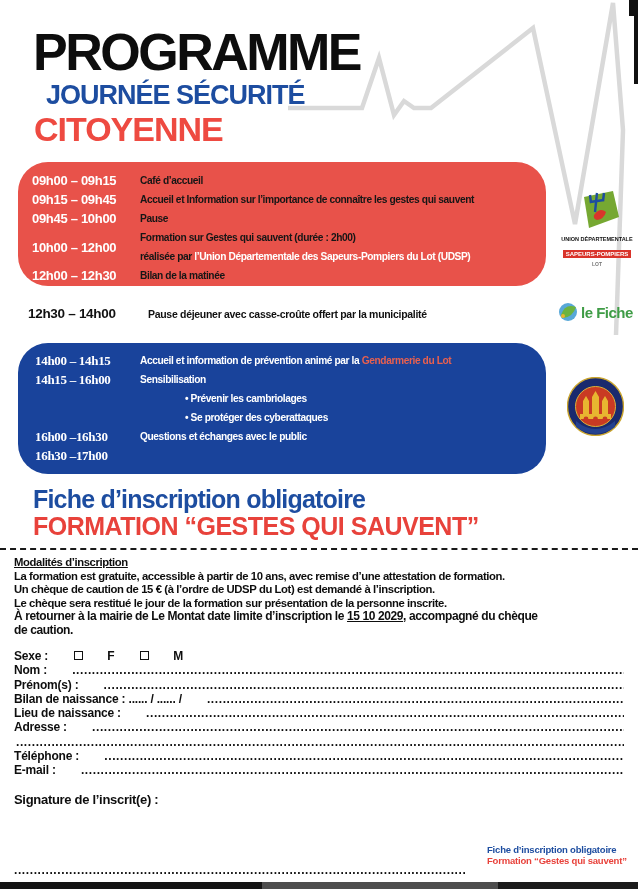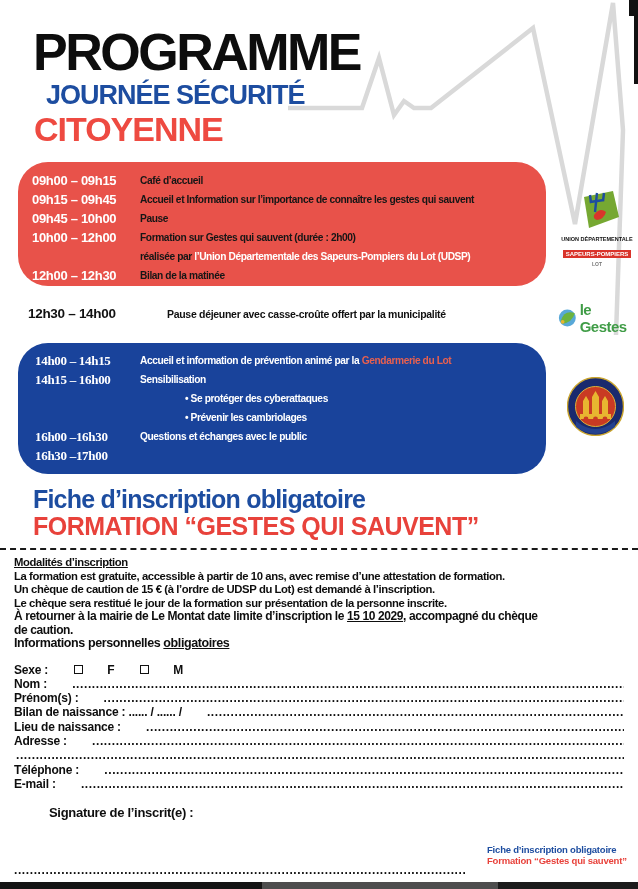--- a/index.html
+++ b/index.html
@@ -13,32 +13,32 @@
   
   .title{position:absolute;left:33px;top:26px;font-size:52px;line-height:1;letter-spacing:-2.5px;color:#0d0d0d;margin:0;}
   .sub1{position:absolute;left:34px;top:82px;font-size:27px;line-height:1;letter-spacing:-1px;color:#1d4da0;margin-left:12px;}
   .sub2{position:absolute;left:34px;top:112px;font-size:34px;line-height:1;letter-spacing:-1px;color:#ee4a41;}
 
   
   .red-box{position:absolute;left:18px;top:162px;width:528px;height:124px;background:#e8524a;
            border-radius:30px;box-sizing:border-box;padding:9px 8px 0 14px;overflow:hidden;}
   .blue-box{position:absolute;left:18px;top:343px;width:528px;height:131px;background:#19439b;
            border-radius:30px;box-sizing:border-box;padding:8px 8px 0 17px;overflow:hidden;}
-  .srow{display:flex;align-items:flex-start;line-height:19px;}
+  .srow{display:flex;align-items:center;line-height:19px;}
   .time{flex:0 0 108px;color:#fff;font-size:13px;letter-spacing:-0.3px;white-space:nowrap;}
   .blue-box .time{flex:0 0 105px;font-family:Liberation Serif, serif;}
   .desc{font-size:10.2px;letter-spacing:-0.4px;white-space:nowrap;}
   .red-box .desc{color:#161616;}
   .blue-box .desc{color:#ffffff;}
   .desc .white{color:#ffffff;}
   .desc .red-text{color:#e8604f;}
   .bullet-desc{padding-left:45px;}
 
   
-  .lunch{position:absolute;left:28px;top:306px;display:flex;align-items:baseline;gap:19px;}
+  .lunch{position:absolute;left:28px;top:306px;display:flex;align-items:baseline;}
   .lunch .ltime{flex:0 0 92px;color:#111;font-size:13.5px;letter-spacing:-0.3px;white-space:nowrap;}
   .lunch .ldesc{color:#111;font-size:10.5px;letter-spacing:-0.3px;white-space:nowrap;padding-left:28px;}
 
   
   .udsp{position:absolute;left:556px;top:190px;width:82px;text-align:center;}
   .udsp-line1{font-size:5.5px;color:#111;letter-spacing:0;}
   .udsp-band{font-size:6px;color:#fff;background:#d9342b;display:inline-block;padding:1px 3px;margin-top:1px;}
   .udsp-lot{font-size:5px;color:#777;margin-top:1px;}
   .montat{position:absolute;left:557px;top:301px;display:flex;align-items:center;gap:2px;}
   .montat-text{font-size:15px;color:#3f9c46;letter-spacing:-0.5px;}
@@ -53,21 +53,21 @@
   .formarea{position:absolute;left:14px;top:556px;width:610px;font-size:11.3px;letter-spacing:-0.4px;color:#0e0e0e;}
   .formarea p{margin:0;line-height:13.5px;}
   .u{text-decoration:underline;}
   .return-para{margin-top:14px;font-size:12px;line-height:15px;}
   .info-line{margin-top:17px;font-size:12.5px;line-height:14px;}
   .fields{margin-top:12px;font-size:12px;letter-spacing:-0.2px;}
   .frow{display:flex;align-items:baseline;line-height:14.3px;gap:20px;}
   .lbl{white-space:pre;}
   .dotfill{flex:1 1 auto;overflow:hidden;white-space:nowrap;letter-spacing:0.6px;margin-left:2px;}
   .cb{display:inline-block;width:7px;height:7px;border:1.2px solid #111;margin:0 4px 0 6px;vertical-align:baseline;}
-  .signature{margin-top:14px;font-size:13px;letter-spacing:-0.3px;margin-left:35px;}
+  .signature{margin-top:14px;font-size:13px;letter-spacing:-0.3px;}
   .sigline{position:absolute;left:14px;top:863px;width:452px;overflow:hidden;white-space:nowrap;
            font-size:12px;letter-spacing:0.6px;font-weight:bold;color:#0e0e0e;}
   .footnote{position:absolute;left:487px;top:845px;font-size:9.5px;line-height:10.5px;letter-spacing:-0.2px;}
   .footnote .f1{color:#1d4da0;}
   .footnote .f2{color:#e8423b;}
   .bottom-bar{position:absolute;left:0;top:882px;width:638px;height:7px;
       background:linear-gradient(to right,#141414 0%,#141414 41%,#4e4e4e 41%,#4e4e4e 78%,#1b1b1b 78%,#1b1b1b 100%);}
 </style>
 </head>
 <body>
@@ -118,25 +118,25 @@
     <div class="srow">
       <span class="time">14h00 – 14h15</span>
       <span class="desc"><span>Accueil et information de prévention animé par la </span><span class="red-text">Gendarmerie du Lot</span></span>
     </div>
     <div class="srow">
       <span class="time">14h15 – 16h00</span>
       <span class="desc">Sensibilisation</span>
     </div>
     <div class="srow">
       <span class="time"></span>
+      <span class="desc bullet-desc">• Prévenir les cambriolages</span>
+    </div>
+    <div class="srow">
+      <span class="time"></span>
       <span class="desc bullet-desc">• Se protéger des cyberattaques</span>
-    </div>
-    <div class="srow">
-      <span class="time"></span>
-      <span class="desc bullet-desc">• Prévenir les cambriolages</span>
     </div>
     <div class="srow">
       <span class="time">16h00 –16h30</span>
       <span class="desc">Questions et échanges avec le public</span>
     </div>
     <div class="srow">
       <span class="time">16h30 –17h00</span>
     </div>
   </section>
 
@@ -155,21 +155,21 @@
     <div class="udsp-band">SAPEURS-POMPIERS</div>
     <div class="udsp-lot">LOT</div>
   </div>
 
   <div class="montat">
     <svg width="22" height="22" viewBox="0 0 22 22">
       <circle cx="11" cy="11" r="9" fill="#58a8d8"></circle>
       <path d="M4,14 Q8,2 19,6 Q16,16 6,17 Z" fill="#6cb33f"></path>
       <circle cx="6" cy="15" r="2" fill="#e8b530"></circle>
     </svg>
-    <span class="montat-text">le Gestes</span>
+    <span class="montat-text">le Fiche</span>
   </div>
 
   <div class="gendarmerie">
     <svg width="57" height="59" viewBox="0 0 57 59">
       <ellipse cx="28.5" cy="29.5" rx="28" ry="29" fill="#1a2a6e" stroke="#caa52e" stroke-width="1.4"></ellipse>
       <circle cx="28.5" cy="29.5" r="20" fill="#c93a23" stroke="#d9b23a" stroke-width="1"></circle>
       <g fill="#e8b530">
         <rect x="16" y="24" width="6" height="13"></rect>
         <polygon points="16,24 19,19 22,24"></polygon>
         <rect x="25" y="20" width="7" height="17"></rect>
@@ -196,23 +196,20 @@
     <p class="u">Modalités d’inscription</p>
     <p>La formation est gratuite, accessible à partir de 10 ans, avec remise d’une attestation de formation.</p>
     <p>Un chèque de caution de 15 € (à l’ordre de UDSP du Lot) est demandé à l’inscription.</p>
     <p>Le chèque sera restitué le jour de la formation sur présentation de la personne inscrite.</p>
 
     <p class="return-para">
       <span>À retourner à la mairie de Le Montat date limite d’inscription le </span><span class="u">15 10 2029</span><span>, accompagné du chèque</span><br>
       <span>de caution.</span>
     </p>
 
-    <p class="info-line">
-      <span>Informations personnelles </span><span class="u">obligatoires</span>
-    </p>
 
     <div class="fields">
       <div class="frow">
         <span class="lbl">Sexe :</span>
         <span class="cb"></span>
         <span>F</span>
         <span class="cb"></span>
         <span>M</span>
       </div>
       <div class="frow">

